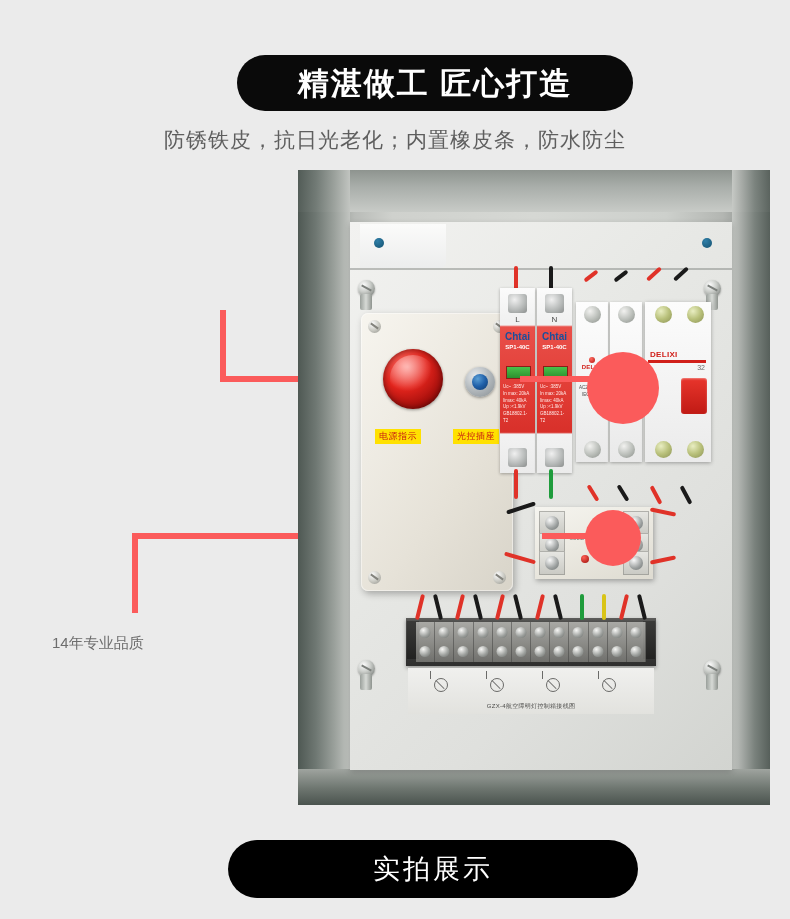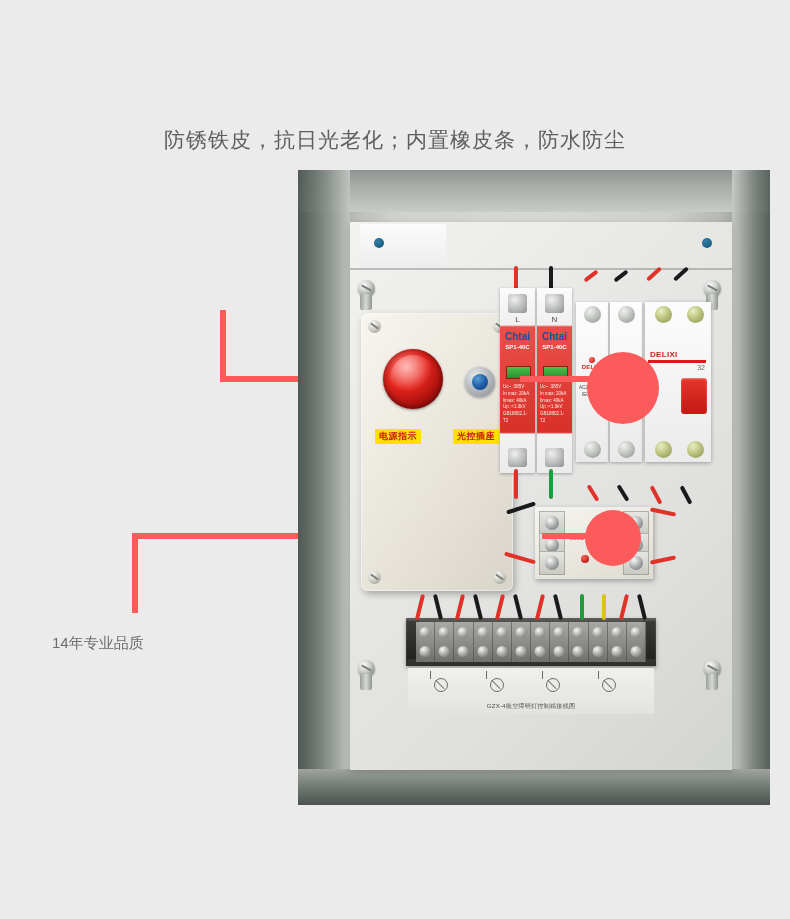--- a/index.html
+++ b/index.html
@@ -146,21 +146,21 @@
     position:absolute;left:104px;top:54px;width:30px;height:30px;border-radius:50%;
     background:radial-gradient(circle at 35% 30%,#e8eaec 0%,#b6bcc0 45%,#868d92 100%);
     box-shadow:0 1px 3px rgba(0,0,0,.4);
   }
   .socket::after{
     content:"";position:absolute;left:7px;top:7px;width:16px;height:16px;border-radius:50%;
     background:radial-gradient(circle at 36% 30%,#5b9fd6 0%,#1f5fa8 50%,#123a6b 100%);
   }
   .ylabel{
     position:absolute;background:#ffe100;color:#c81a12;
-    font-size:9px;font-weight:bold;line-height:1;
+    font-size:9px;font-weight:normal;line-height:1;
     padding:3px 4px;white-space:nowrap;letter-spacing:.5px;
   }
   #ylabel-power{left:14px;top:116px;}
   #ylabel-socket{left:92px;top:116px;}
 
   
   .dinrow{position:absolute;left:202px;top:118px;width:198px;height:185px;}
   .spd{
     position:absolute;top:0;width:35px;height:185px;
     background:linear-gradient(180deg,#fbfbfb 0%,#f1f1f1 17%,#f1f1f1 20%,#e9504a 21%,#e03a33 60%,#d8302a 78%,#f2f2f2 79%,#ebebeb 100%);
@@ -317,20 +317,23 @@
   
   .beam{position:absolute;height:6px;background:#fb5b5b;}
   #beam-top{left:520px;top:376px;width:100px;}
   #beam-bottom{left:542px;top:533px;width:70px;}
 </style>
 </head>
 <body>
 
 <div class="page">
 
+  <div class="hero-pill">
+    <span class="hero-pill-text">精湛做工 匠心打造</span>
+  </div>
   <div class="hero-sub">防锈铁皮，抗日光老化；内置橡皮条，防水防尘</div>
 
 
   <div class="callout" id="callout-bottom">
     <div class="callout-desc-2">
       <div>14年专业品质</div>
     </div>
   </div>
 
   <div class="elbow" id="elbow-top">
@@ -516,14 +519,17 @@
       <div class="lampsym" style="left:194px;"></div>
       <div class="dcap">GZX-4航空障明灯控制箱接线图</div>
     </div>
   </div>
 
   <div class="beam" id="beam-top"></div>
   <div class="beam" id="beam-bottom"></div>
   <div class="hotdot" id="hotdot-breaker"></div>
   <div class="hotdot" id="hotdot-relay"></div>
 
+  <div class="foot-pill">
+    <span class="foot-pill-text">实拍展示</span>
+  </div>
 
 </div>
 
 </body></html>

